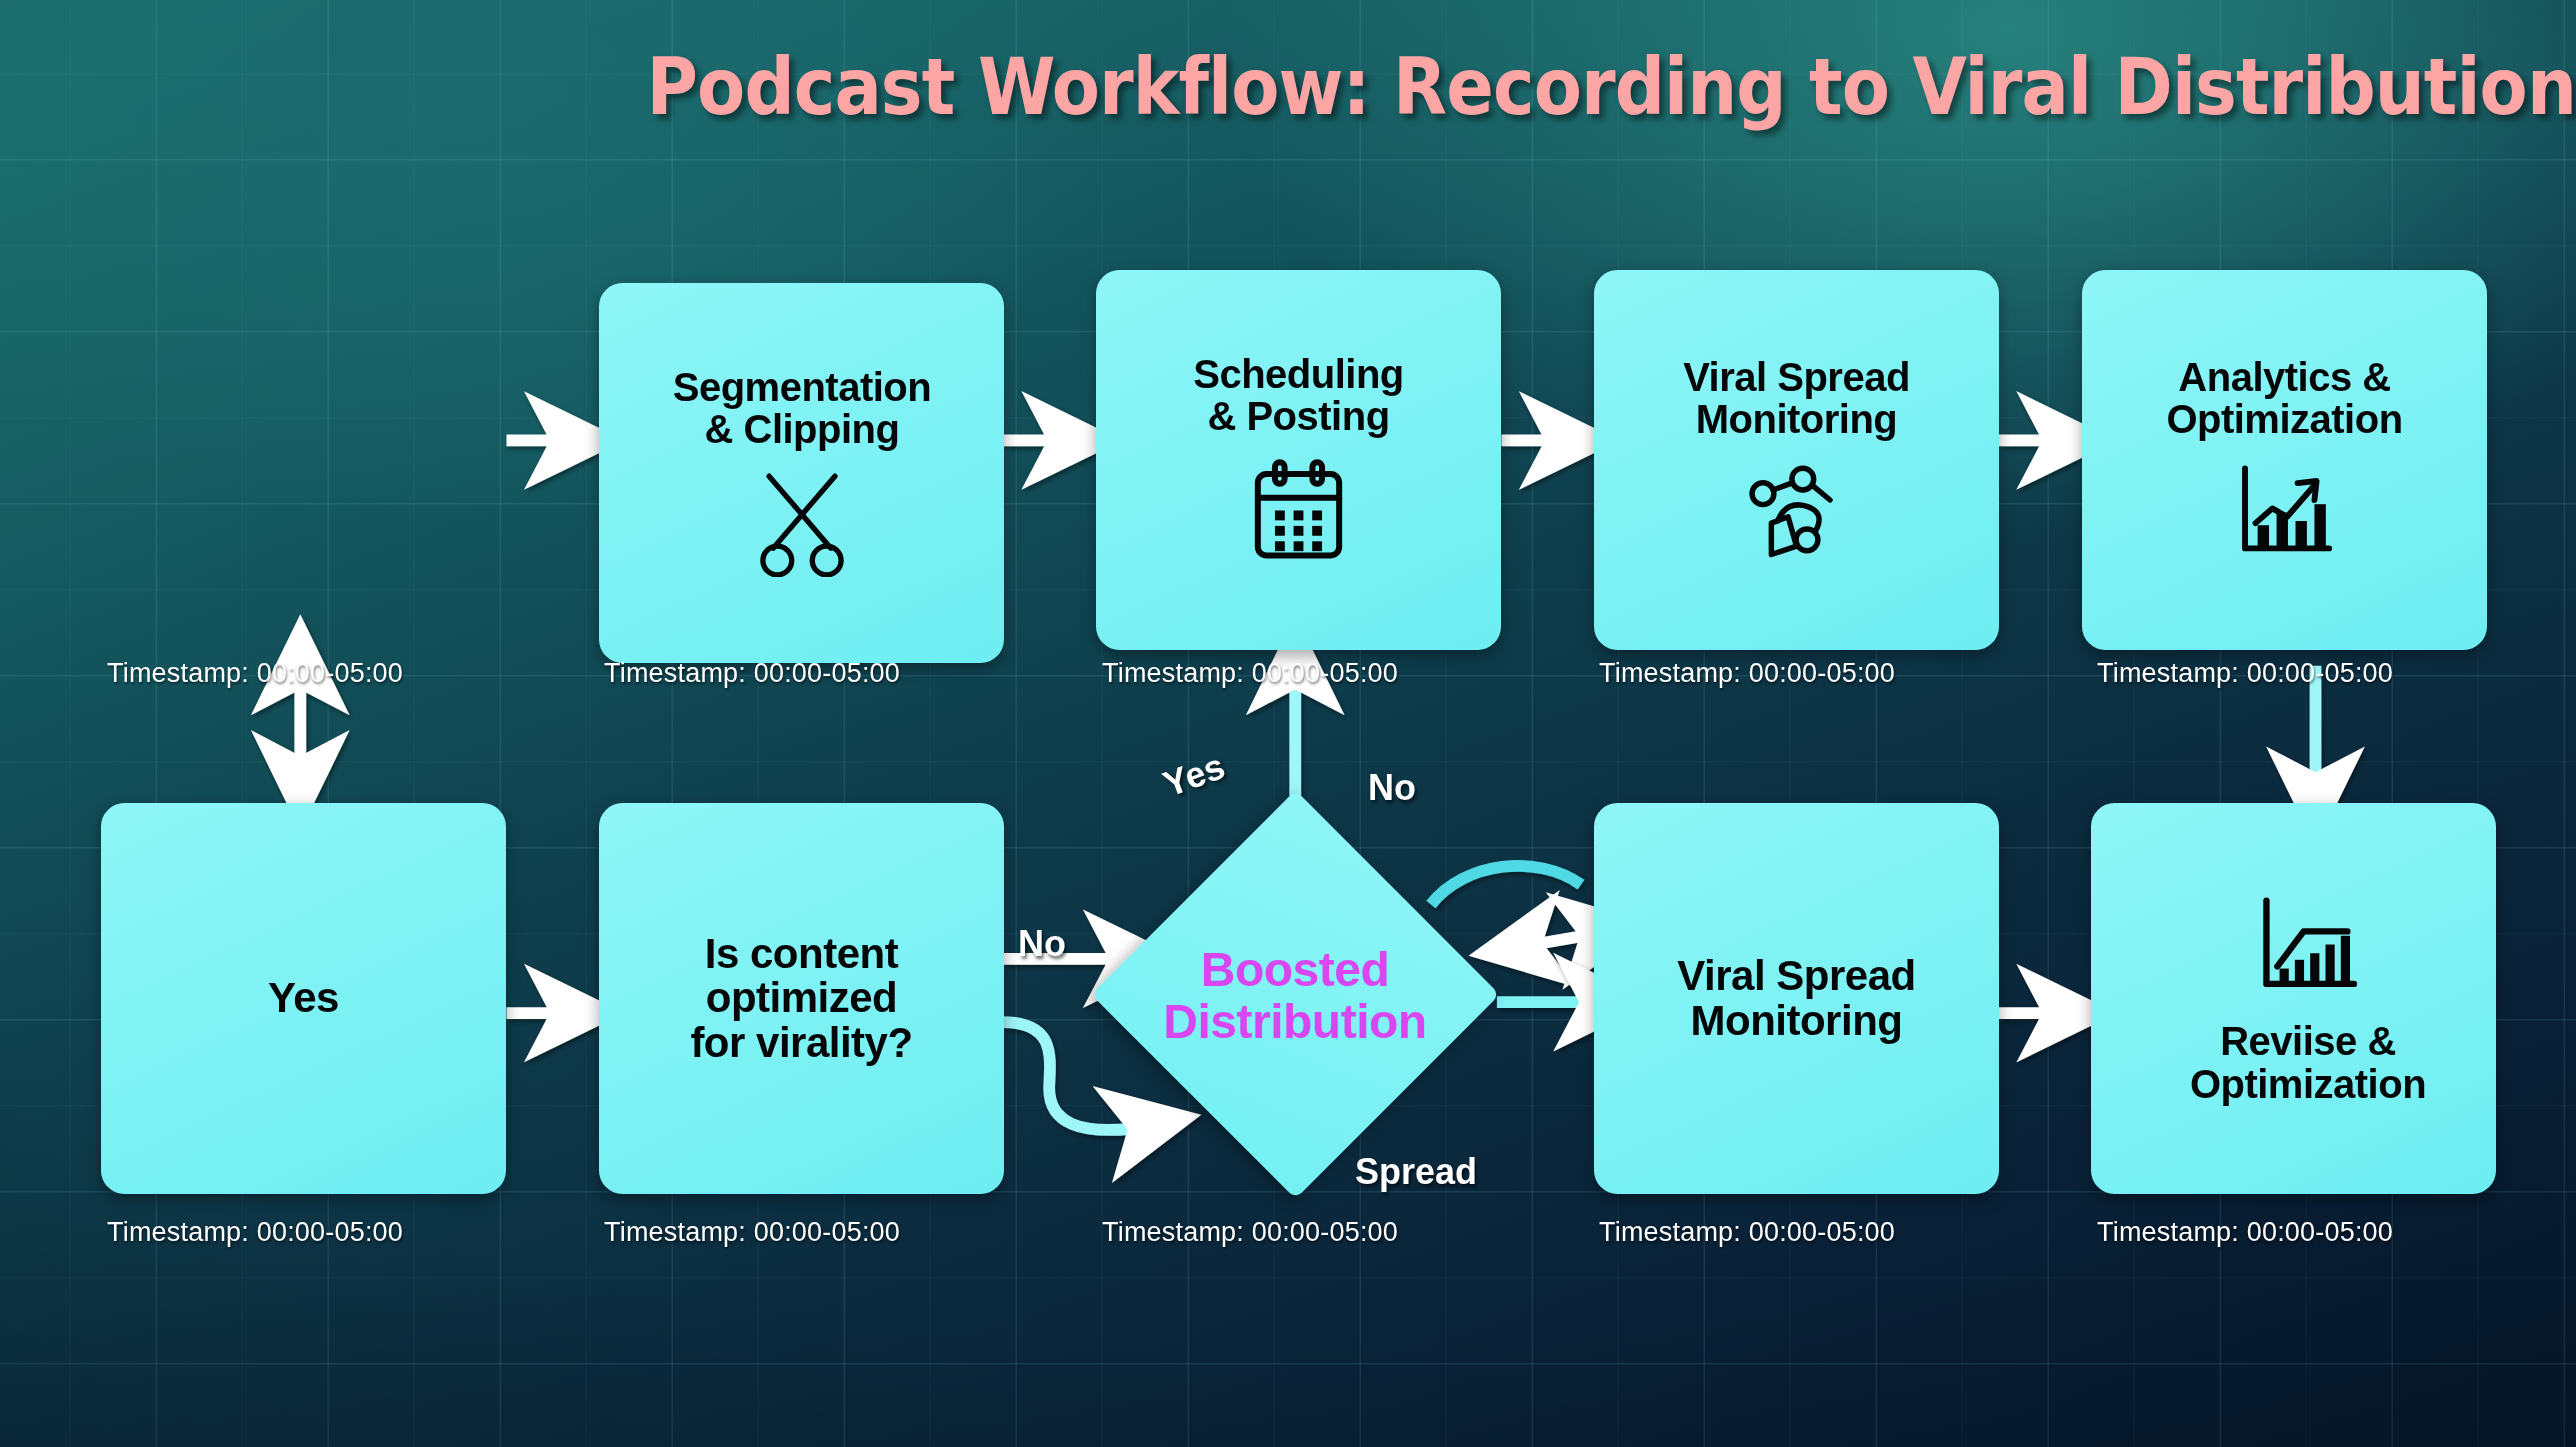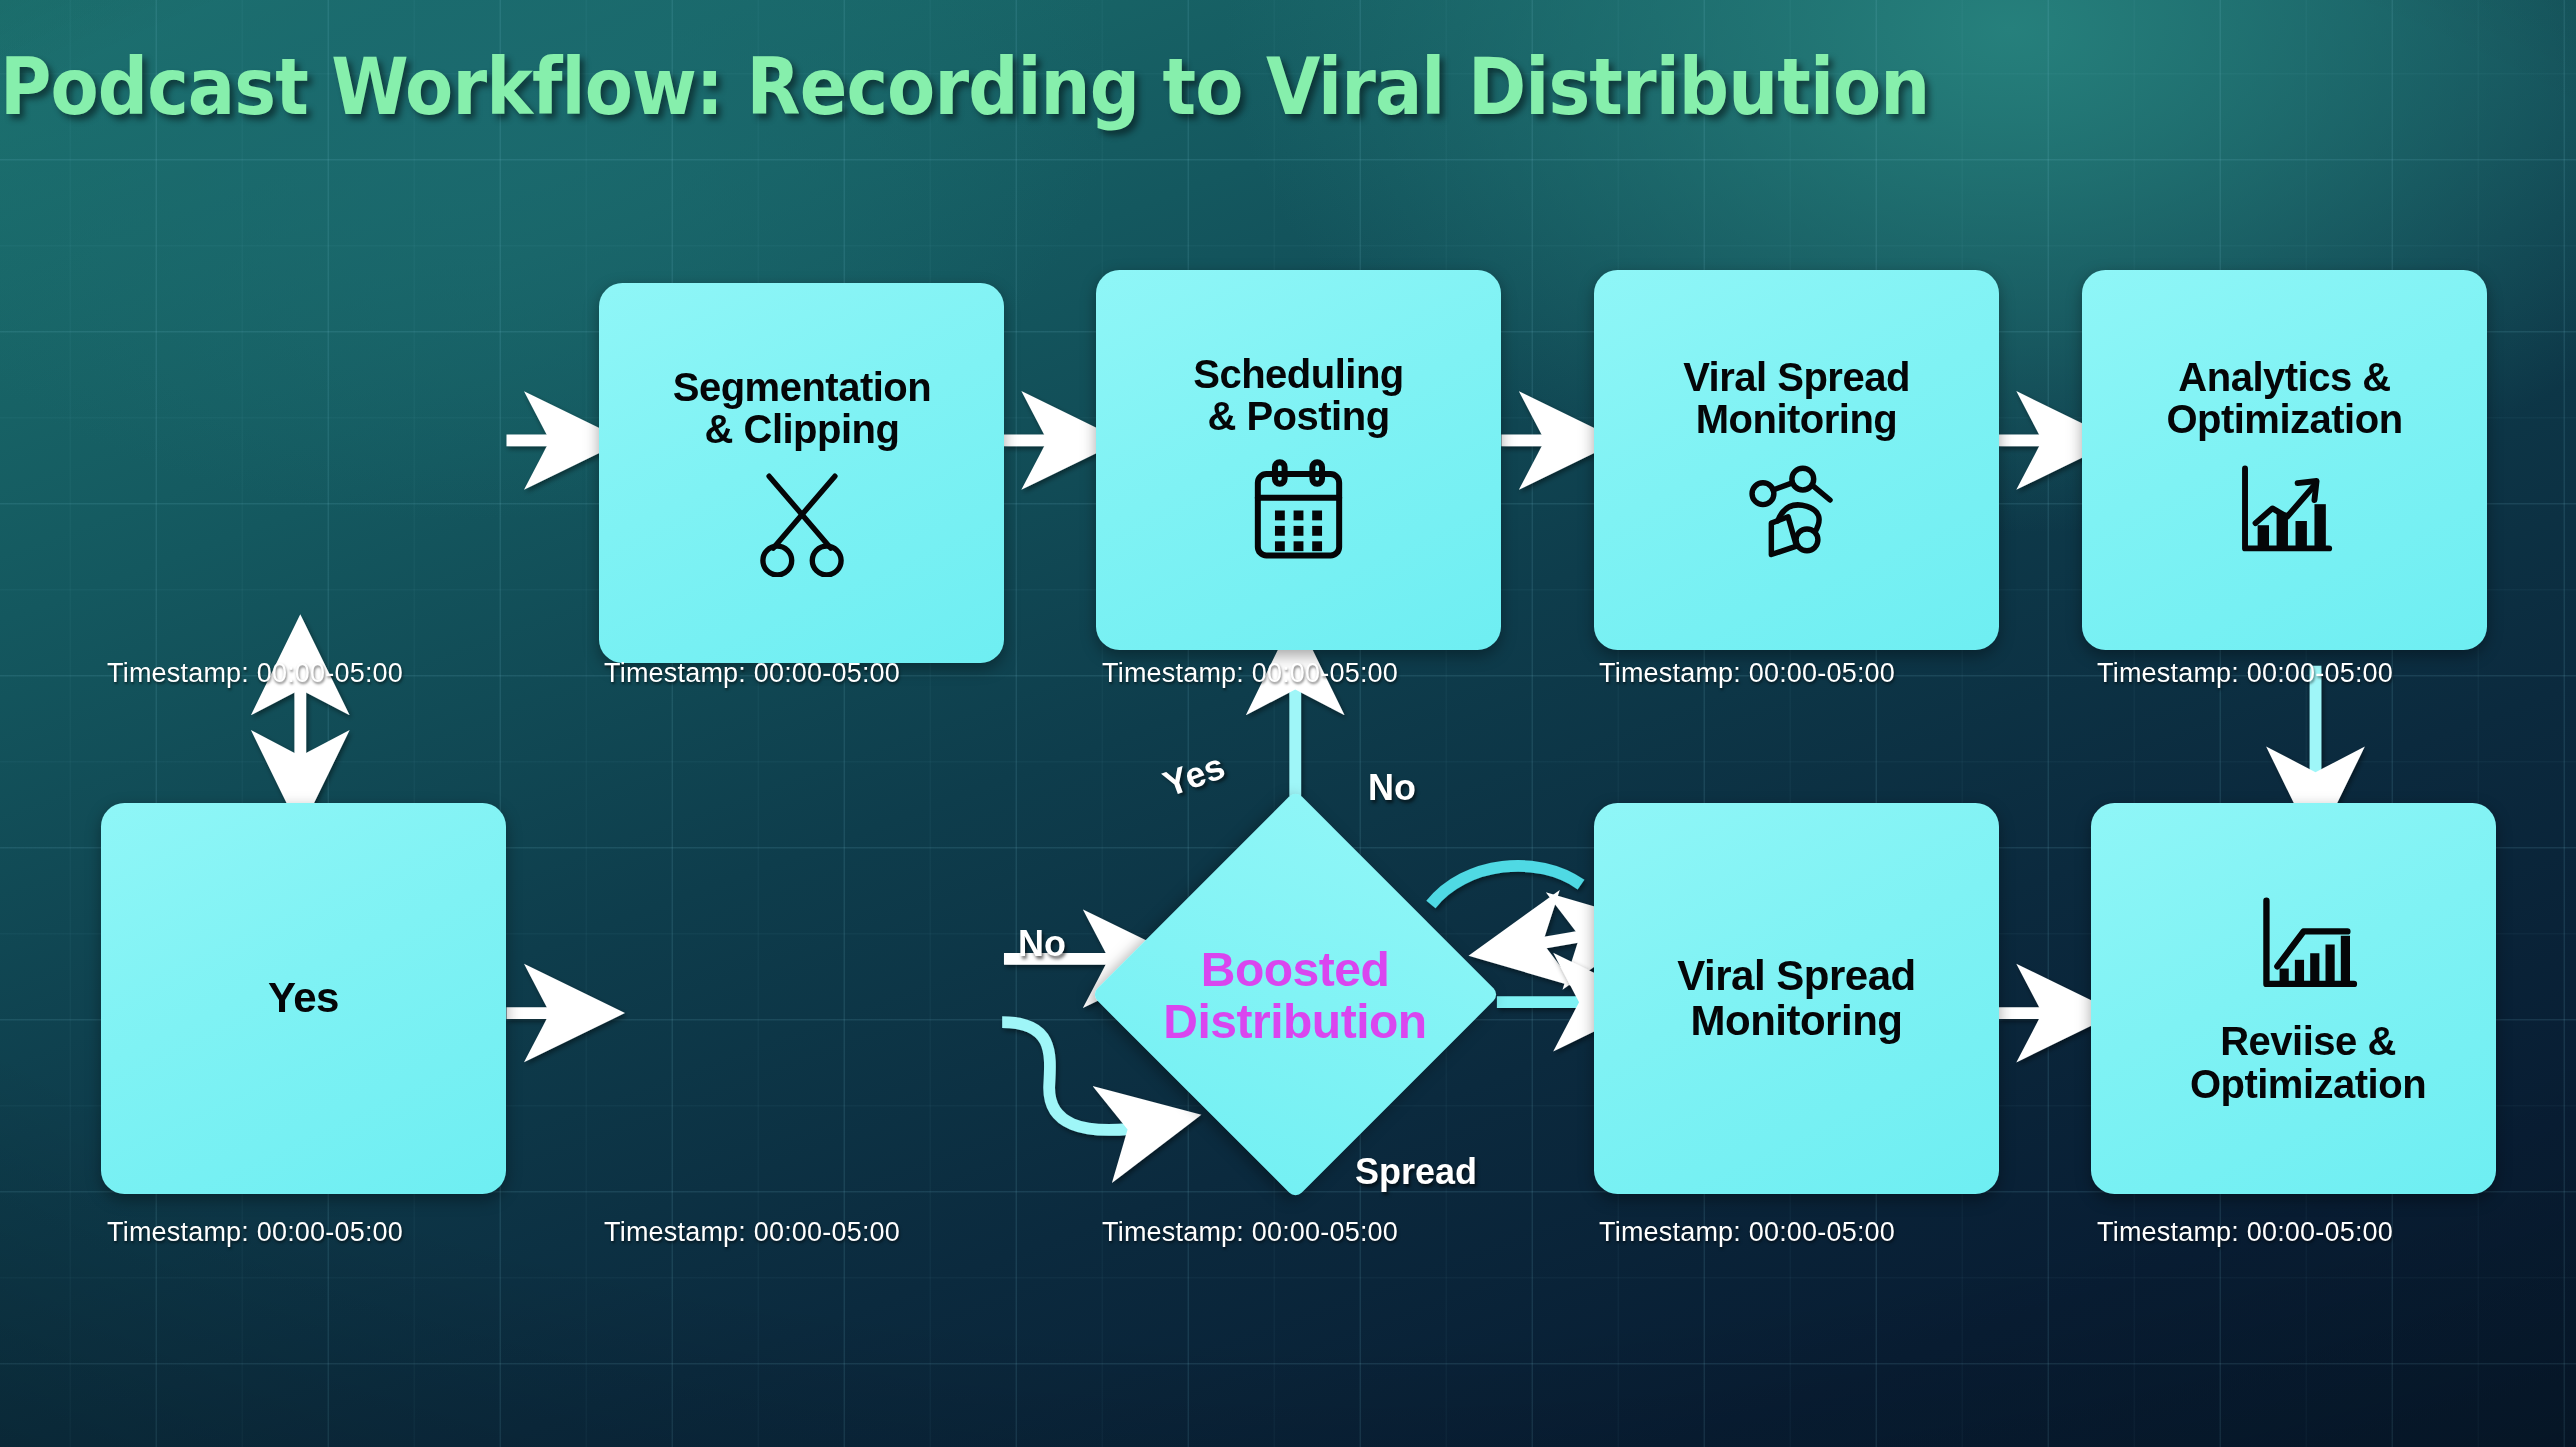--- a/index.html
+++ b/index.html
@@ -36,22 +36,22 @@
     background-position:-16.3px -12.7px;
   }
   .bg-vig{
     position:absolute;inset:0;
     background:radial-gradient(115% 95% at 50% 40%, rgba(0,0,0,0) 55%, rgba(0,0,0,.38) 100%);
   }
 
   
   #title{
     position:absolute;left:0;right:0;top:42px;
-    text-align:left;
-    color:#86efac;
+    text-align:right;
+    color:#fca5a5;
     font-size:78px;
     font-weight:bold;
     letter-spacing:-0.9px;
     text-shadow:4.5px 5.4px 6.3px rgba(0,0,0,.45);
     font-family:"DejaVu Sans","Liberation Sans",sans-serif;
     font-stretch:condensed;
   }
 
   
   .node{
@@ -243,20 +243,25 @@
           <rect x="40" y="21" width="5.4" height="21"></rect>
         </g>
       </svg>
     </span>
   </div>
 
   <div class="node plain" style="left:101px;top:803px;width:405px;height:391px;">
     <div class="label">Yes</div>
   </div>
 
+  <div class="node plain" style="left:599px;top:803px;width:405px;height:391px;">
+    <div class="label">Is content
+optimized
+for virality?</div>
+  </div>
 
   <div class="diamond" style="left:1151px;top:850px;width:289px;height:289px;"></div>
   <div class="diamond-label" style="left:1123px;top:932px;width:344px;height:127px;">Boosted
 Distribution</div>
 
   <div class="node plain" style="left:1594px;top:803px;width:405px;height:391px;">
     <div class="label">Viral Spread
 Monitoring</div>
   </div>
 

